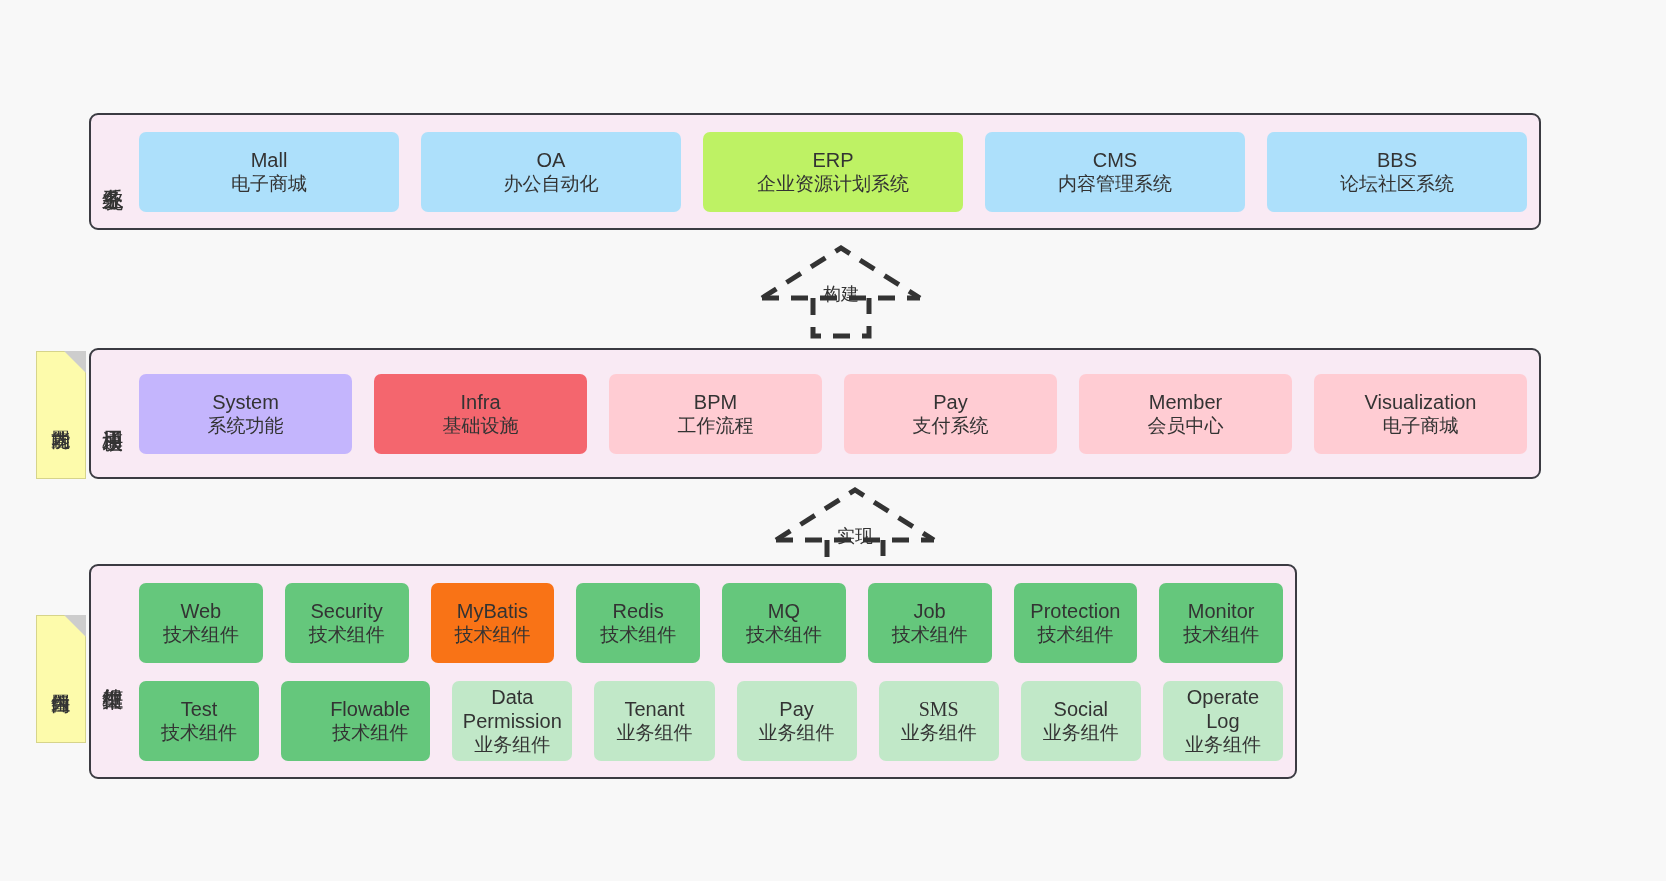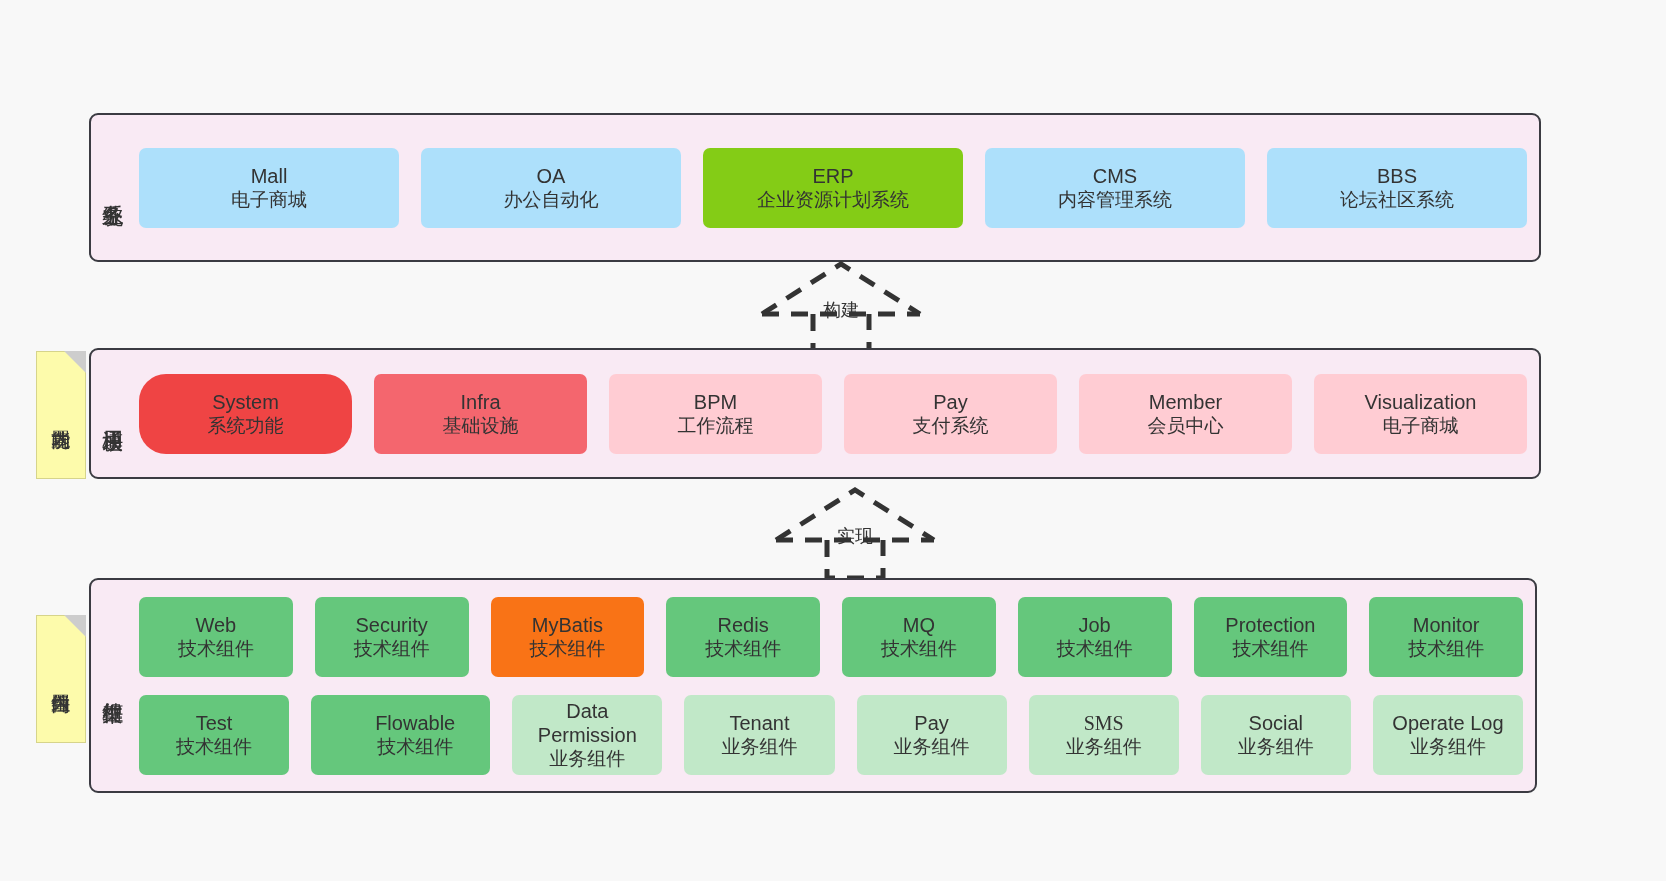--- a/index.html
+++ b/index.html
@@ -81,29 +81,29 @@
     font-size: 20px;
     color: #333333;
     white-space: normal;
   }
   .cell .cn {
     font-size: 19px;
     color: #333333;
   }
 
   
-  #layer-business { left: 89px;  top: 113px; width: 1452px; height: 149px; }
+  #layer-business { left: 89px;  top: 113px; width: 1452px; height: 117px; }
   #layer-business .layer-body { gap: 0; }
   #layer-business .row { height: 80px; }
 
   #layer-module   { left: 89px;  top: 348px; width: 1452px; height: 131px; }
   #layer-module .layer-body { gap: 0; }
   #layer-module .row { height: 80px; }
 
-  #layer-framework{ left: 89px;  top: 578px; width: 1448px; height: 215px; }
+  #layer-framework{ left: 89px;  top: 564px; width: 1208px; height: 215px; }
   #layer-framework .row { height: 80px; }
 
   
   .sticky {
     position: absolute;
     box-sizing: border-box;
     background: #fdfbab;
     border: 1px solid #d6d48b;
     display: flex;
     align-items: center;
@@ -128,21 +128,21 @@
   }
   #note-module    { left: 36px; top: 351px; width: 50px; height: 128px; }
   #note-framework { left: 36px; top: 615px; width: 50px; height: 128px; }
 
   
   .arrow {
     position: absolute;
     width: 170px;
     height: 96px;
   }
-  #arrow-build   { left: 756px; top: 258px; }
+  #arrow-build   { left: 756px; top: 242px; }
   #arrow-impl    { left: 770px; top: 484px; }
   .arrow svg { display: block; overflow: visible; }
   .arrow .alabel {
     position: absolute;
     left: 0; right: 0;
     top: 40px;
     text-align: center;
     font-size: 18px;
     color: #333333;
     background: transparent;
@@ -159,21 +159,21 @@
     <div class="layer-body">
       <div class="row">
         <div class="cell" style="background: rgb(173, 224, 251);">
           <span class="en">Mall</span>
           <span class="cn">电子商城</span>
         </div>
         <div class="cell" style="background: rgb(173, 224, 251);">
           <span class="en">OA</span>
           <span class="cn">办公自动化</span>
         </div>
-        <div class="cell" style="background: #84cc16;">
+        <div class="cell" style="background: #bef264;">
           <span class="en">ERP</span>
           <span class="cn">企业资源计划系统</span>
         </div>
         <div class="cell" style="background: rgb(173, 224, 251);">
           <span class="en">CMS</span>
           <span class="cn">内容管理系统</span>
         </div>
         <div class="cell" style="background: rgb(173, 224, 251);">
           <span class="en">BBS</span>
           <span class="cn">论坛社区系统</span>
@@ -192,21 +192,21 @@
   </div>
 
   <div class="sticky" id="note-module" style="background: rgb(253, 251, 171);">
     <span>内置功能</span>
   </div>
 
   <div class="layer" id="layer-module" style="background: rgb(249, 234, 244); border-color: rgb(59, 59, 66);">
     <div class="layer-title">通用模块</div>
     <div class="layer-body">
       <div class="row">
-        <div class="cell" style="background: #ef4444; border-radius: 27px;">
+        <div class="cell" style="background: #c4b5fd;">
           <span class="en">System</span>
           <span class="cn">系统功能</span>
         </div>
         <div class="cell" style="background: rgb(244, 102, 110);">
           <span class="en">Infra</span>
           <span class="cn">基础设施</span>
         </div>
         <div class="cell" style="background: rgb(255, 204, 211);">
           <span class="en">BPM</span>
           <span class="cn">工作流程</span>

